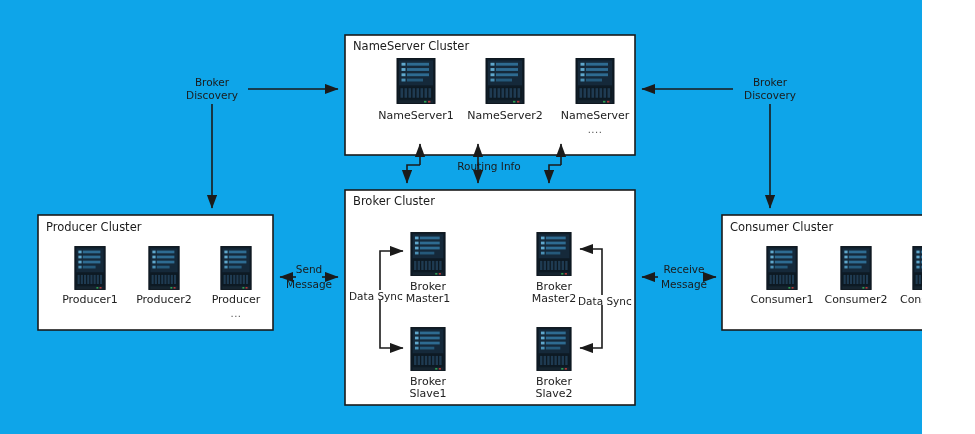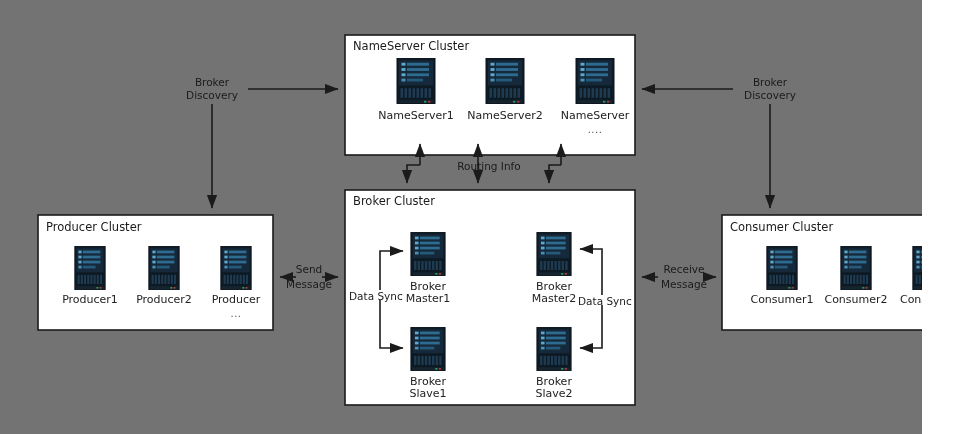--- a/index.html
+++ b/index.html
@@ -7,21 +7,21 @@
     padding: 0;
     background: #ffffff;
   }
   body {
     font-family: "DejaVu Sans", "Liberation Sans", sans-serif;
   }
   #diagram-root {
     position: relative;
     width: 922px;
     height: 434px;
-    background: #737373;
+    background: #0ea5e9;
     overflow: hidden;
   }
   svg.canvas {
     position: absolute;
     top: 0;
     left: 0;
     width: 975px;
     height: 434px;
     display: block;
   }

